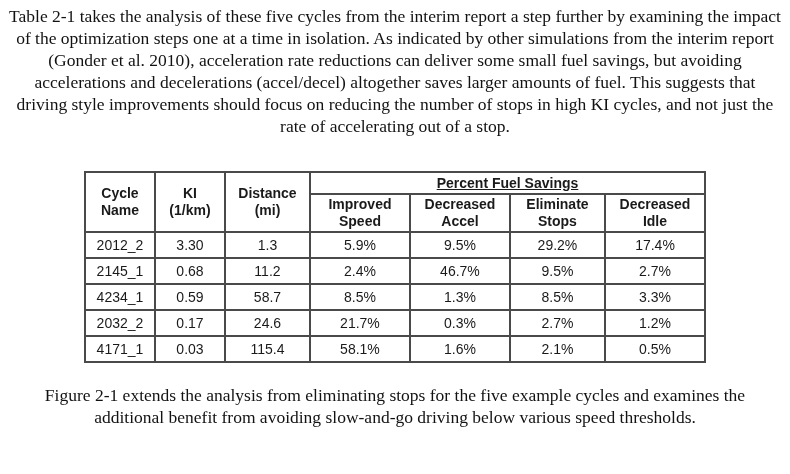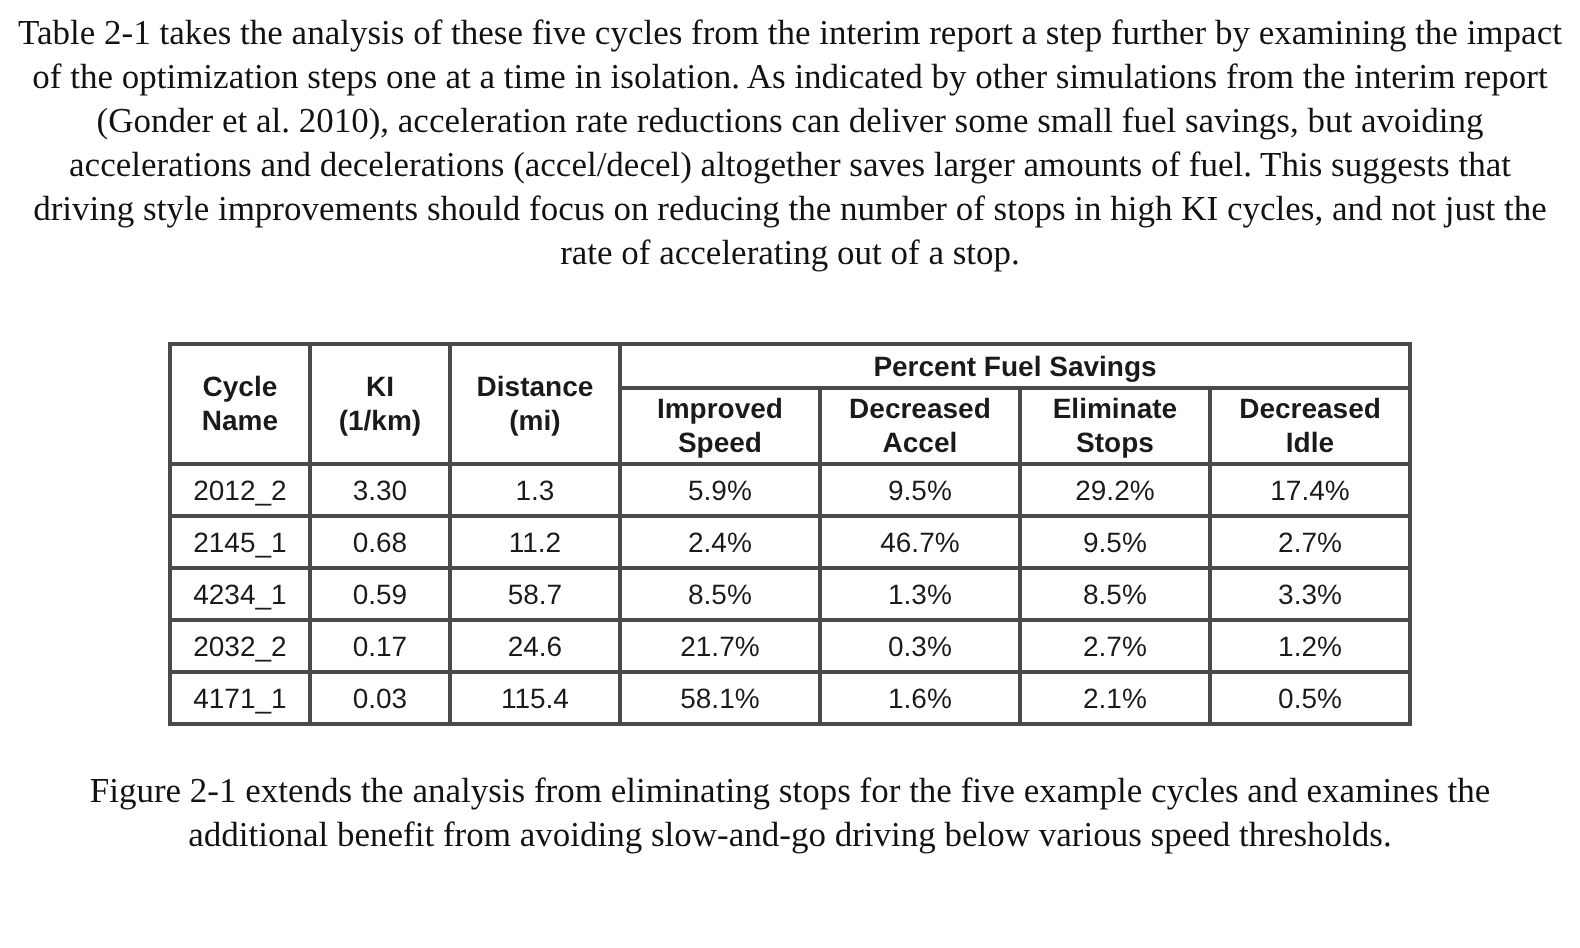--- a/index.html
+++ b/index.html
@@ -49,21 +49,21 @@
     vertical-align: middle;
     padding: 1px 2px;
     overflow: hidden;
   }
   table.data-table th {
     font-size: 14px;
     font-weight: bold;
     line-height: 17px;
     white-space: pre-line;
   }
-  th.group-header { height: 22px; }
+  th.group-header { height: 22px; text-decoration: underline; }
   tr.sub-header-row th { height: 36px; }
   table.data-table td {
     font-size: 14px;
     font-weight: normal;
     height: 26px;
     text-align: center;
   }
 </style>
 </head>
 <body>

